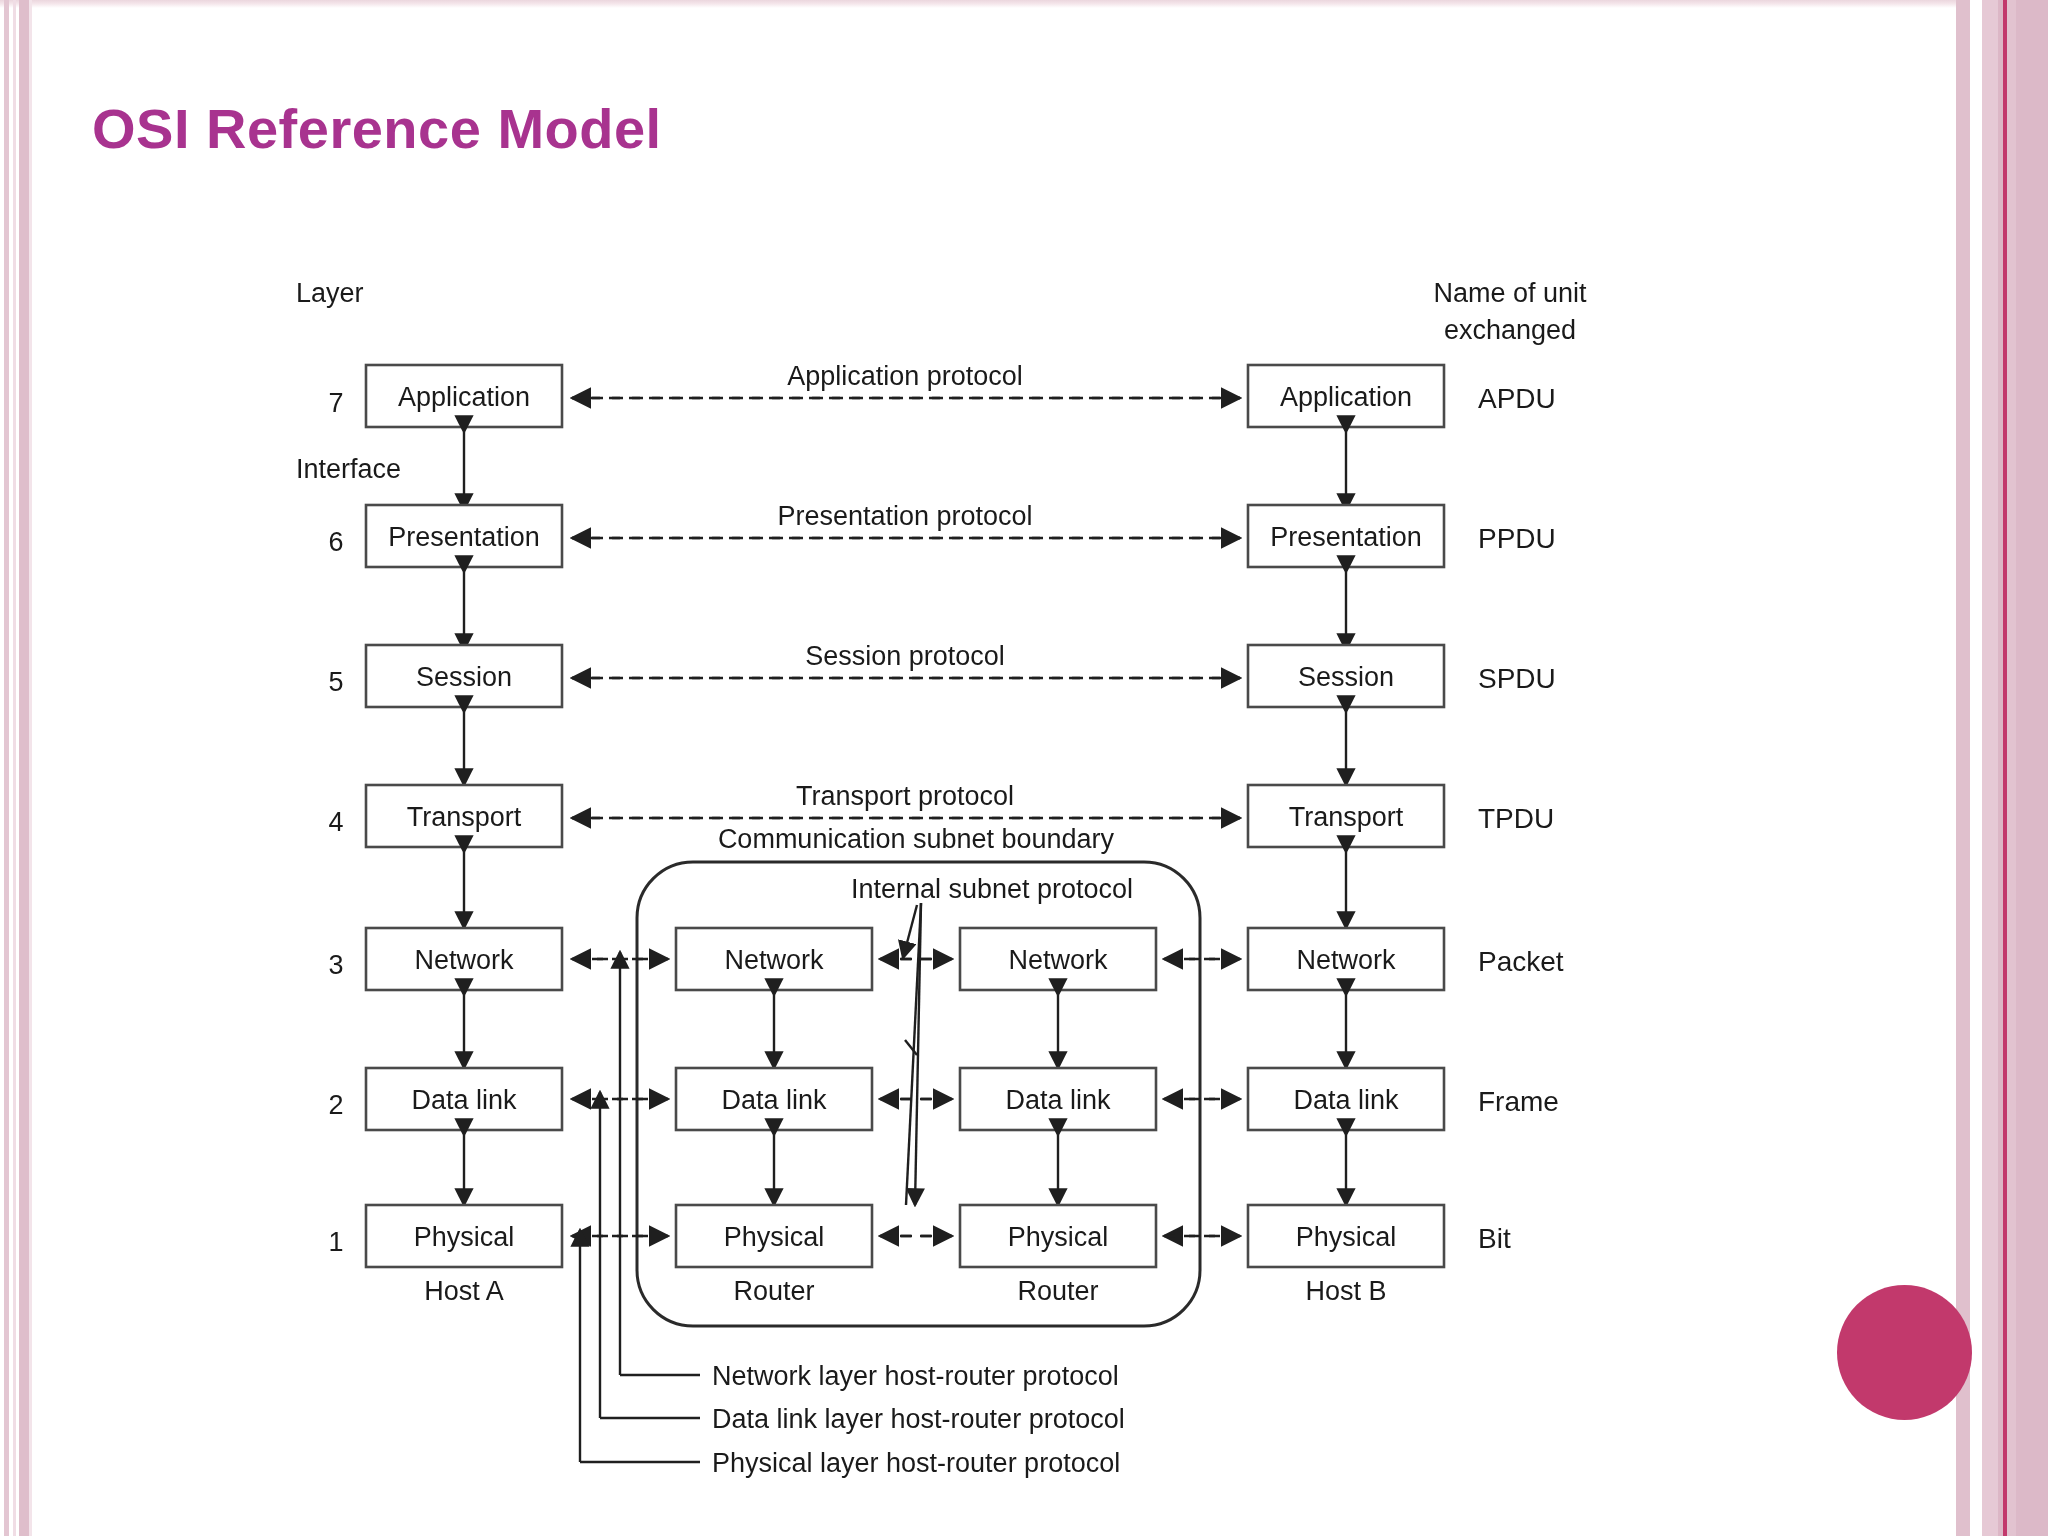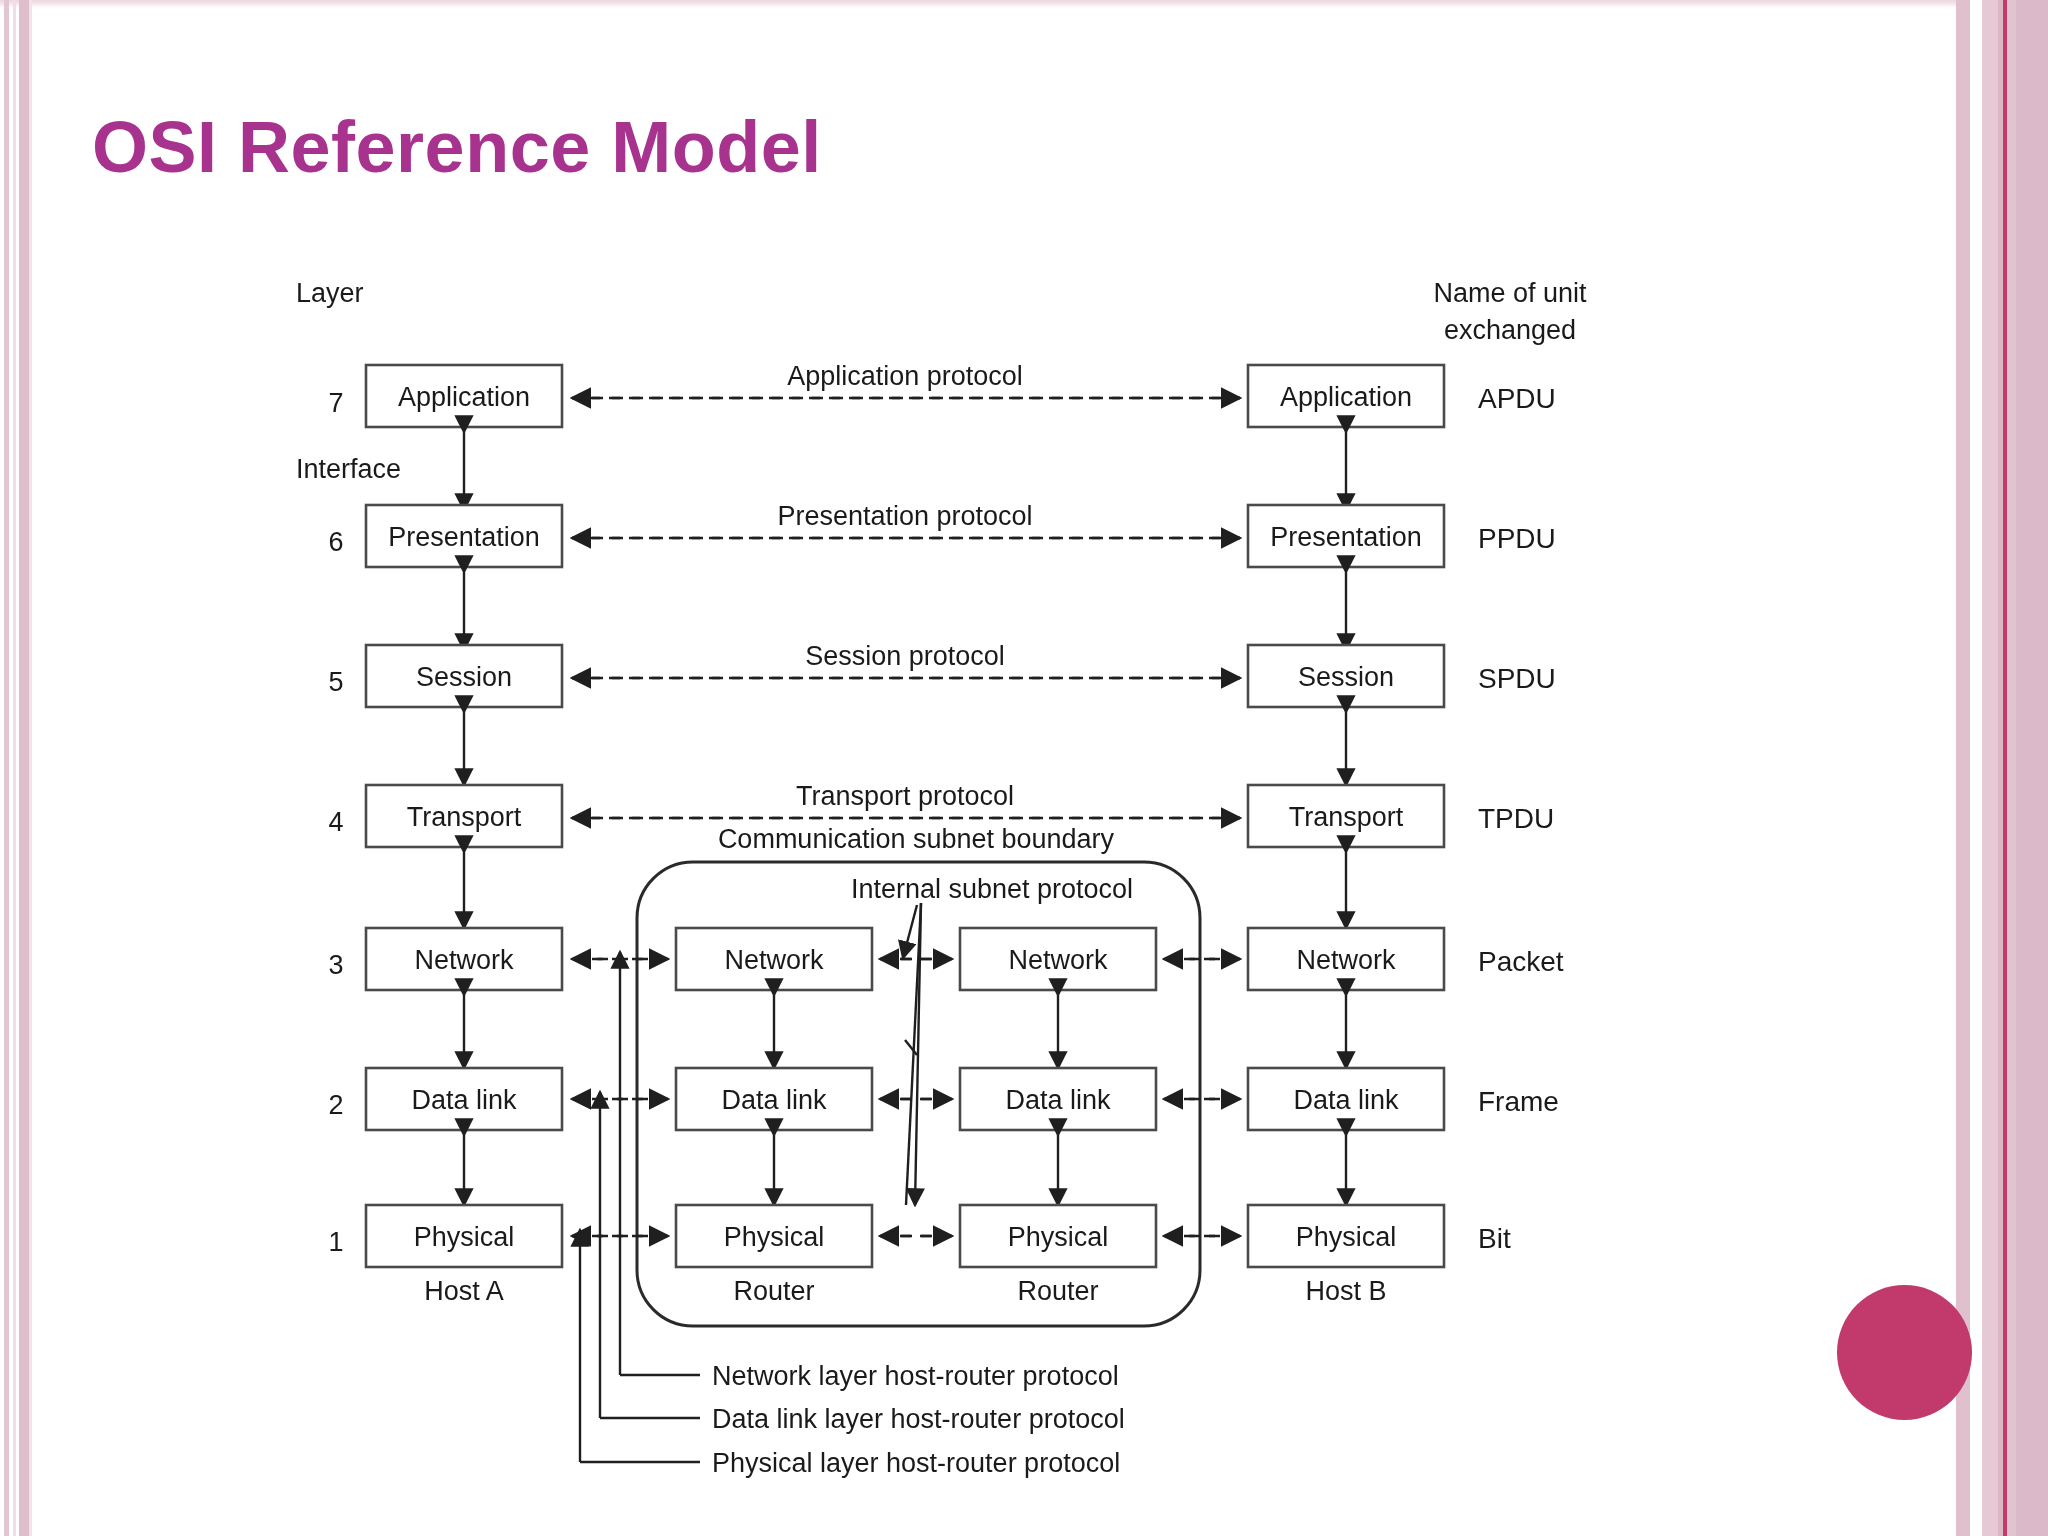--- a/index.html
+++ b/index.html
@@ -14,21 +14,21 @@
   
   .stripe{position:absolute;top:0;bottom:0;}
   .topband{position:absolute;left:0;right:0;top:0;height:8px;
            background:linear-gradient(to bottom,#e8cfd8 0%,#f2e1e7 45%,#ffffff 100%);
            opacity:.85;}
   .circle{position:absolute;border-radius:50%;}
 
   
   #title{
     position:absolute;left:92px;top:62px;
-    font-size:72px;line-height:1.05;
+    font-size:56px;line-height:1.05;
     color:#a8338f;letter-spacing:.5px;
     white-space:nowrap;
   }
 
   
   #diagram{position:absolute;left:0;top:0;width:1802px;height:1536px;}
   svg{display:block;}
   text{font-family:"Liberation Sans","DejaVu Sans",sans-serif;fill:#1a1a1a;}
   .t-box{font-size:27px;}
   .t-num{font-size:27px;}

